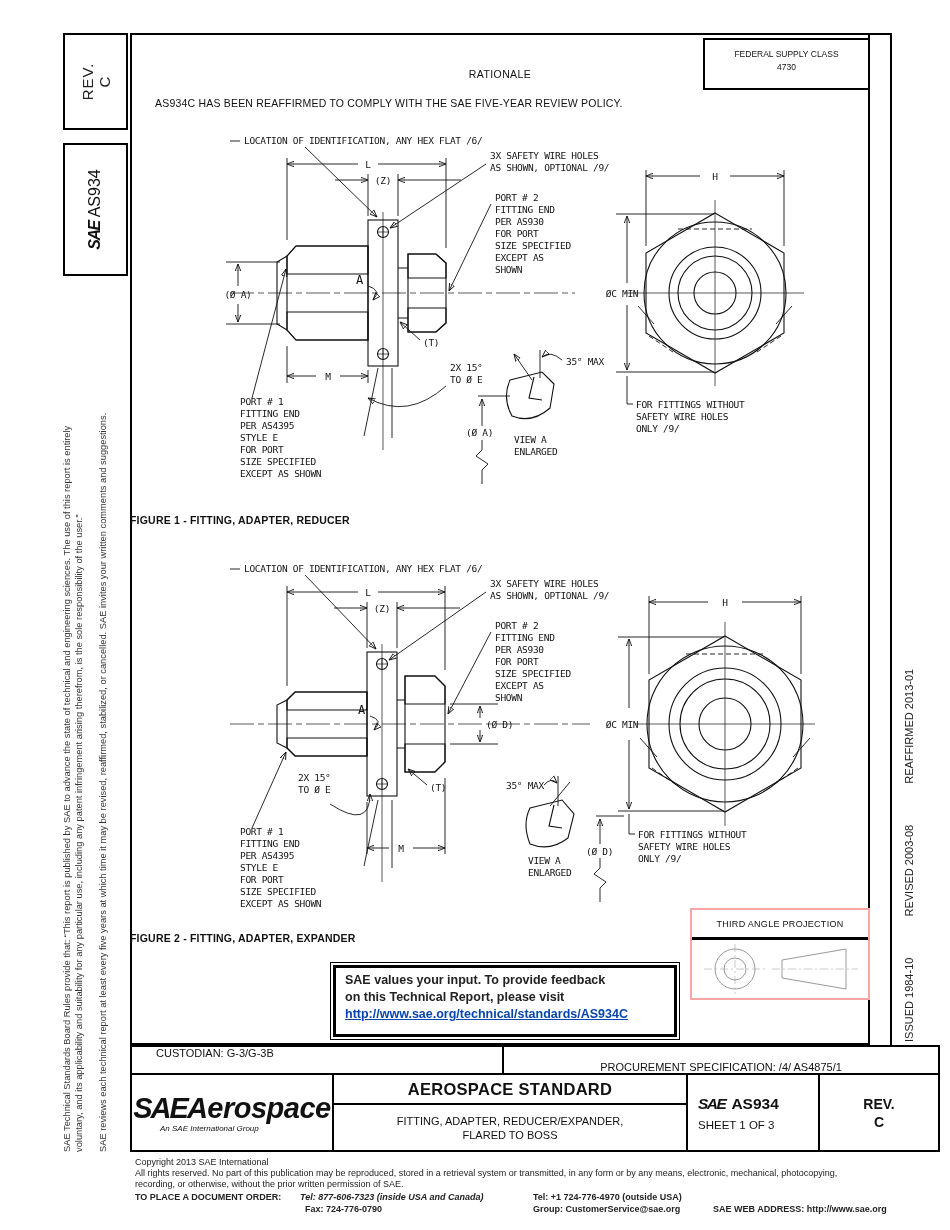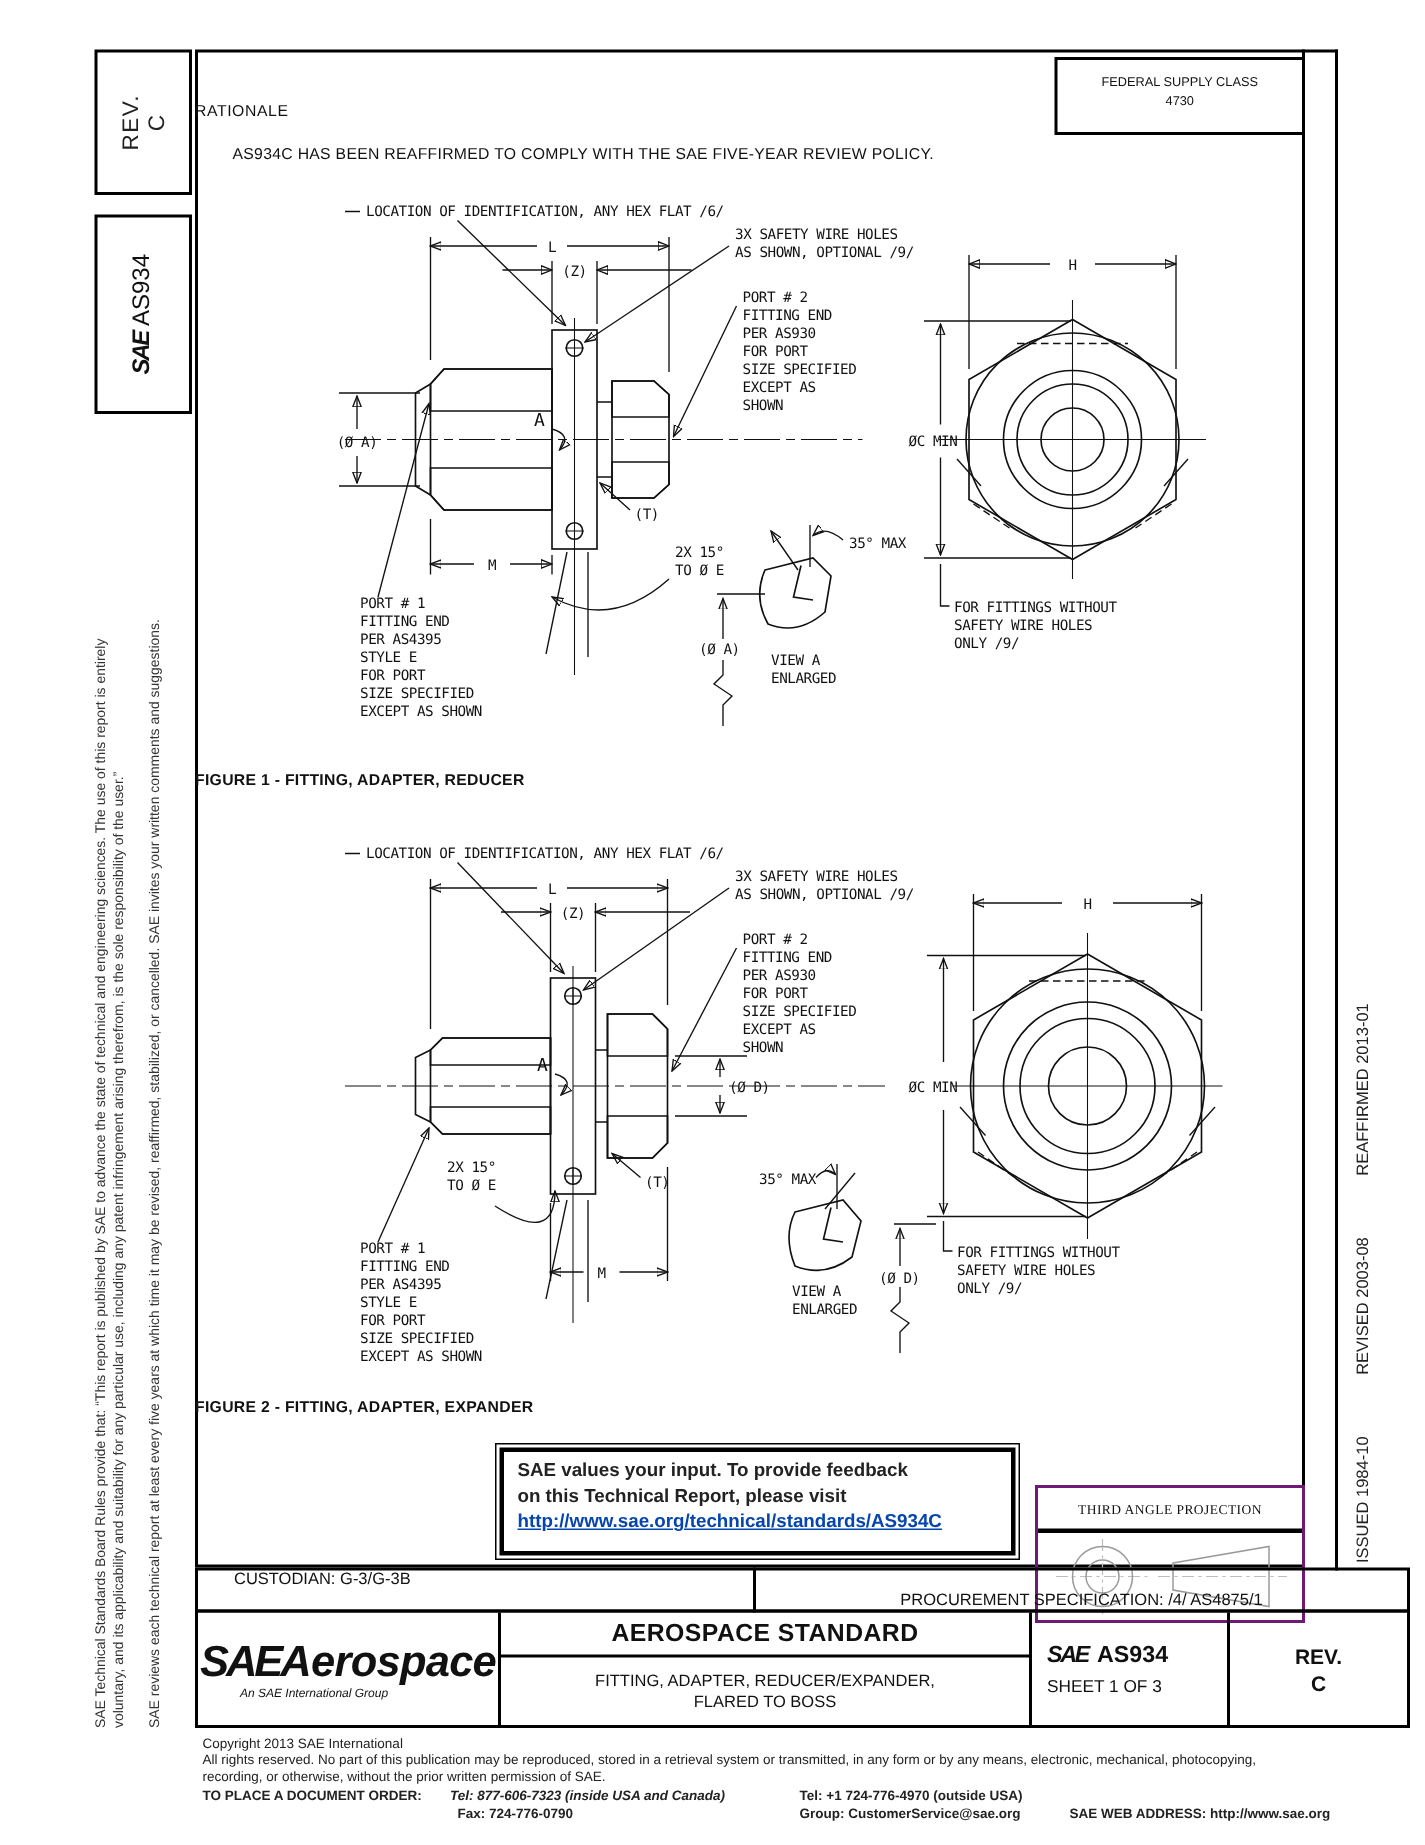--- a/index.html
+++ b/index.html
@@ -22,21 +22,21 @@
   .dates { left:903px; top:1042px; width:500px; font-size:11px; color:#222; white-space:nowrap; }
   .dates span { margin-right:38px; }
 
   
   .frame-main { left:130px; top:33px; width:740px; height:1012px; border:2px solid #000; box-sizing:border-box; }
   .frame-line-right { left:890px; top:33px; width:2px; height:1014px; background:#000; }
   .frame-cap-top { left:868px; top:33px; width:24px; height:2px; background:#000; }
 
   .fsc-box { left:703px; top:38px; width:167px; height:52px; border:2px solid #000; box-sizing:border-box;
              text-align:center; font-size:8.5px; line-height:13px; padding-top:8px; }
-  .rationale-title { left:130px; top:68px; width:740px; text-align:left; font-size:10.5px; letter-spacing:0.4px; }
+  .rationale-title { left:130px; top:68px; width:740px; text-align:center; font-size:10.5px; letter-spacing:0.4px; }
   .rationale-body { left:155px; top:97px; font-size:10.5px; letter-spacing:0.2px; }
 
   .fig-caption { left:130px; width:844px; font-size:10.5px; font-weight:bold; letter-spacing:0.2px; }
   .cap1 { top:514px; } .cap2 { top:932px; }
 
   
   .draw line, .draw path, .draw polygon, .draw polyline, .draw circle, .draw rect
     { stroke:#111; fill:none; stroke-width:1.1; }
   .draw .thin { stroke-width:0.7; }
   .draw .dim { stroke-width:0.9; }
@@ -45,21 +45,21 @@
                stroke:none; letter-spacing:-0.3px; }
   .draw .big { font-size:12px; }
 
   
   .fb-outer { left:330px; top:962px; width:350px; height:78px; border:1px solid #000; padding:2px; box-sizing:border-box; }
   .fb-inner { border:3px solid #000; box-sizing:border-box; height:100%; padding:4px 9px;
               font-size:12.5px; font-weight:bold; line-height:17px; color:#222; }
   .fb-inner a { color:#0645AD;margin-top:18px; }
 
   
-  .proj-box { left:690px; top:990px; width:180px; height:92px; border:2px solid #701a75; box-sizing:border-box;font-family:Liberation Serif, serif; }
+  .proj-box { left:690px; top:908px; width:180px; height:92px; border:2px solid #fca5a5; box-sizing:border-box; }
   .proj-head { height:27px; border-bottom:3px solid #000; display:flex; align-items:center; justify-content:center;
                font-size:9px; letter-spacing:0.3px; }
   .proj-sym line, .proj-sym circle, .proj-sym polygon { stroke:#9a9a9a; fill:none; stroke-width:1; }
   .proj-sym .cl { stroke:#bdbdbd; stroke-dasharray:8 3 2 3; stroke-width:0.8; }
 
   
   .cust-cell { left:130px; top:1045px; width:374px; height:30px; border:2px solid #000; box-sizing:border-box;
                display:flex; align-items:flex-start; padding-left:24px; font-size:11px; }
   .proc-cell { left:502px; top:1045px; width:438px; height:30px; border:2px solid #000; box-sizing:border-box;
                display:flex; align-items:flex-end; justify-content:center; font-size:11px; }

